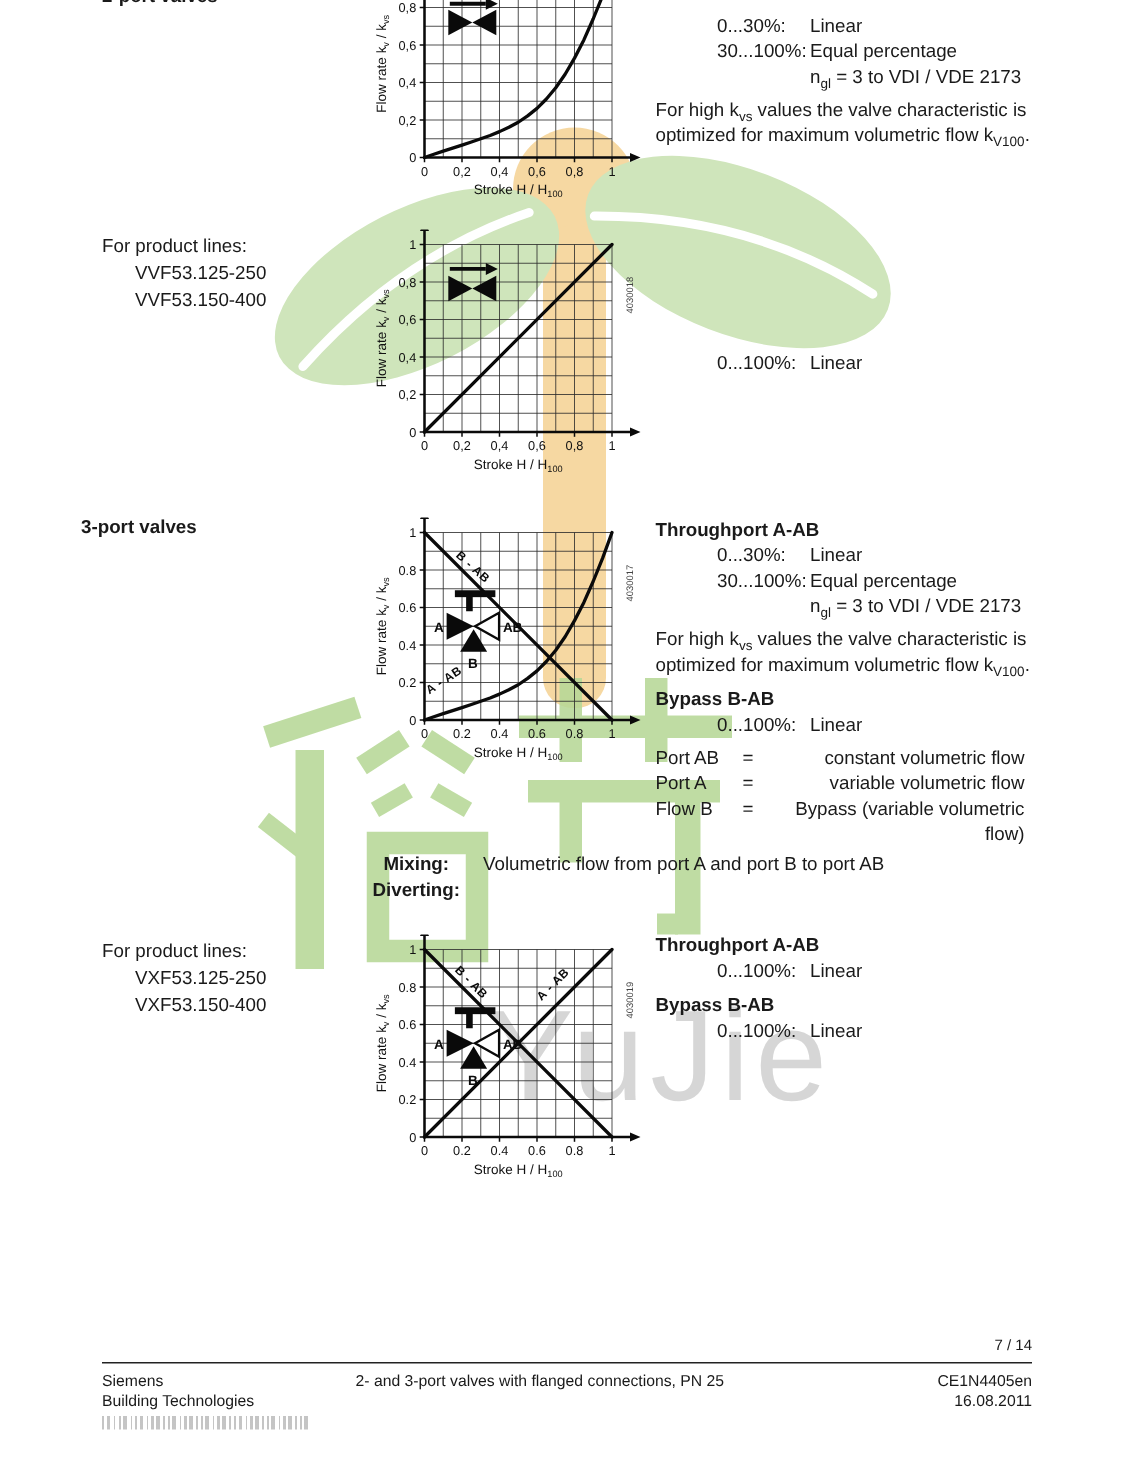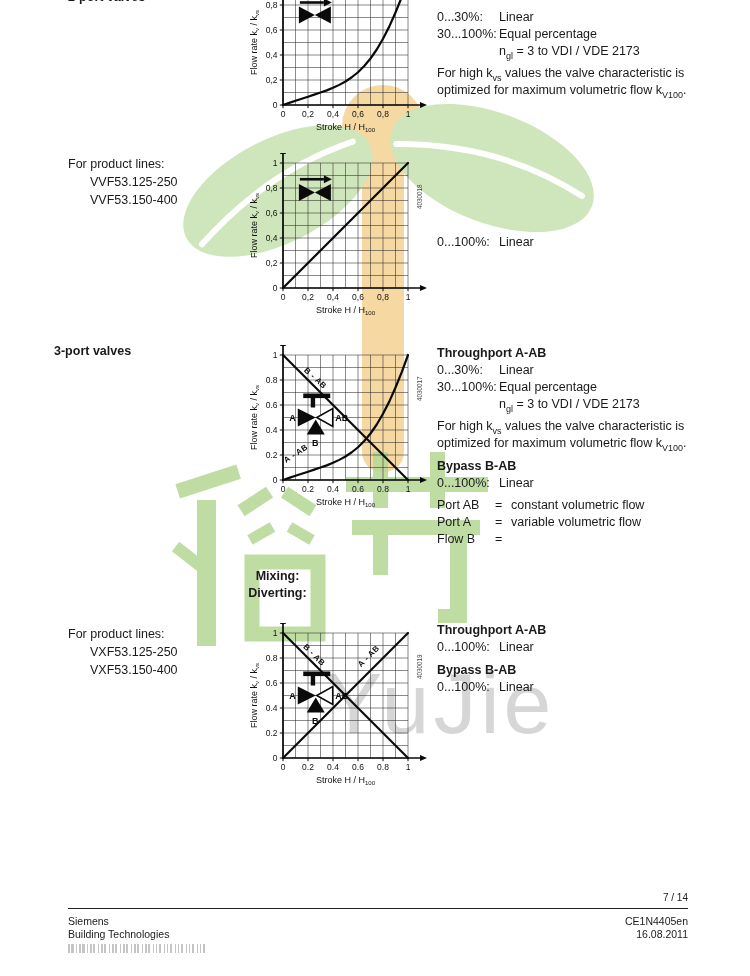--- a/index.html
+++ b/index.html
@@ -17,31 +17,31 @@
   .lb2{left:68px;top:625px;}
   .pl-item{padding-left:22px;line-height:18px;}
   .pl-label{line-height:18px;}
   .heading{font-weight:bold;}
   .h3port{left:54px;top:344px;}
   .rc{left:437px;width:272px;line-height:17px;}
   .rc1{top:9px}
   .rc2{top:234px}
   .rc3{top:345px}
   .rc4{top:622px}
-  .kv{display:flex;}
+  .kv{display:flex;margin-left:41px;}
   .kv .k{width:62px;flex:none;}
   .kv .v{flex:1;}
   .note{margin-top:5px;}
   .btitle{font-weight:bold;margin-top:6px;}
   .btitle.first{margin-top:0;}
   .ports{margin-top:5px;}
   .port{display:flex;}
   .port .pn{width:58px;flex:none;}
   .port .pe{width:16px;flex:none;}
-  .port .pd{width:172px;}
+  .port .pd{width:172px;text-align:right;}
   .mixing{left:233px;top:568px;text-align:center;}
   .mrow{display:flex;line-height:17px;}
   .mterm{width:89px;flex:none;font-weight:bold;}
   .mdesc{white-space:nowrap;}
   .pageno{right:62px;top:892px;font-size:10px;}
   .rule{left:68px;width:620px;top:908px;border-top:1.3px solid #222;height:0;}
   .f-left{left:68px;top:915px;font-size:10.5px;line-height:13px;}
   .f-center{left:237px;top:915px;font-size:10.5px;}
   .f-right{right:62px;top:915px;font-size:10.5px;line-height:13px;text-align:right;margin-left:16px;}
   .barcode{left:68px;top:944px;width:138px;height:9px;opacity:.6;
@@ -405,27 +405,29 @@
         <span class="pd">constant volumetric flow</span>
       </div>
       <div class="port">
         <span class="pn">Port A</span>
         <span class="pe">=</span>
         <span class="pd">variable volumetric flow</span>
       </div>
       <div class="port">
         <span class="pn">Flow B</span>
         <span class="pe">=</span>
+        <span class="pd">Bypass (variable volumetric flow)</span>
       </div>
     </div>
   </div>
 
   <div class="abs mixing">
     <div class="mrow">
       <span class="mterm">Mixing:</span>
+      <span class="mdesc">Volumetric flow from port A and port B to port AB</span>
     </div>
     <div class="mrow">
       <span class="mterm">Diverting:</span>
     </div>
   </div>
 
   <div class="abs rc rc4">
     <div class="btitle first">Throughport A-AB</div>
     <div class="kv">
       <span class="k">0...100%:</span>
@@ -437,19 +439,20 @@
       <span class="v">Linear</span>
     </div>
   </div>
 
   <div class="abs pageno">7 / 14</div>
   <div class="abs rule"></div>
   <div class="abs f-left">
     <div>Siemens</div>
     <div>Building Technologies</div>
   </div>
+  <div class="abs f-center">2- and 3-port valves with flanged connections, PN 25</div>
   <div class="abs f-right">
     <div>CE1N4405en</div>
     <div>16.08.2011</div>
   </div>
   <div class="abs barcode"></div>
 
 </div>
 
 </body></html>

